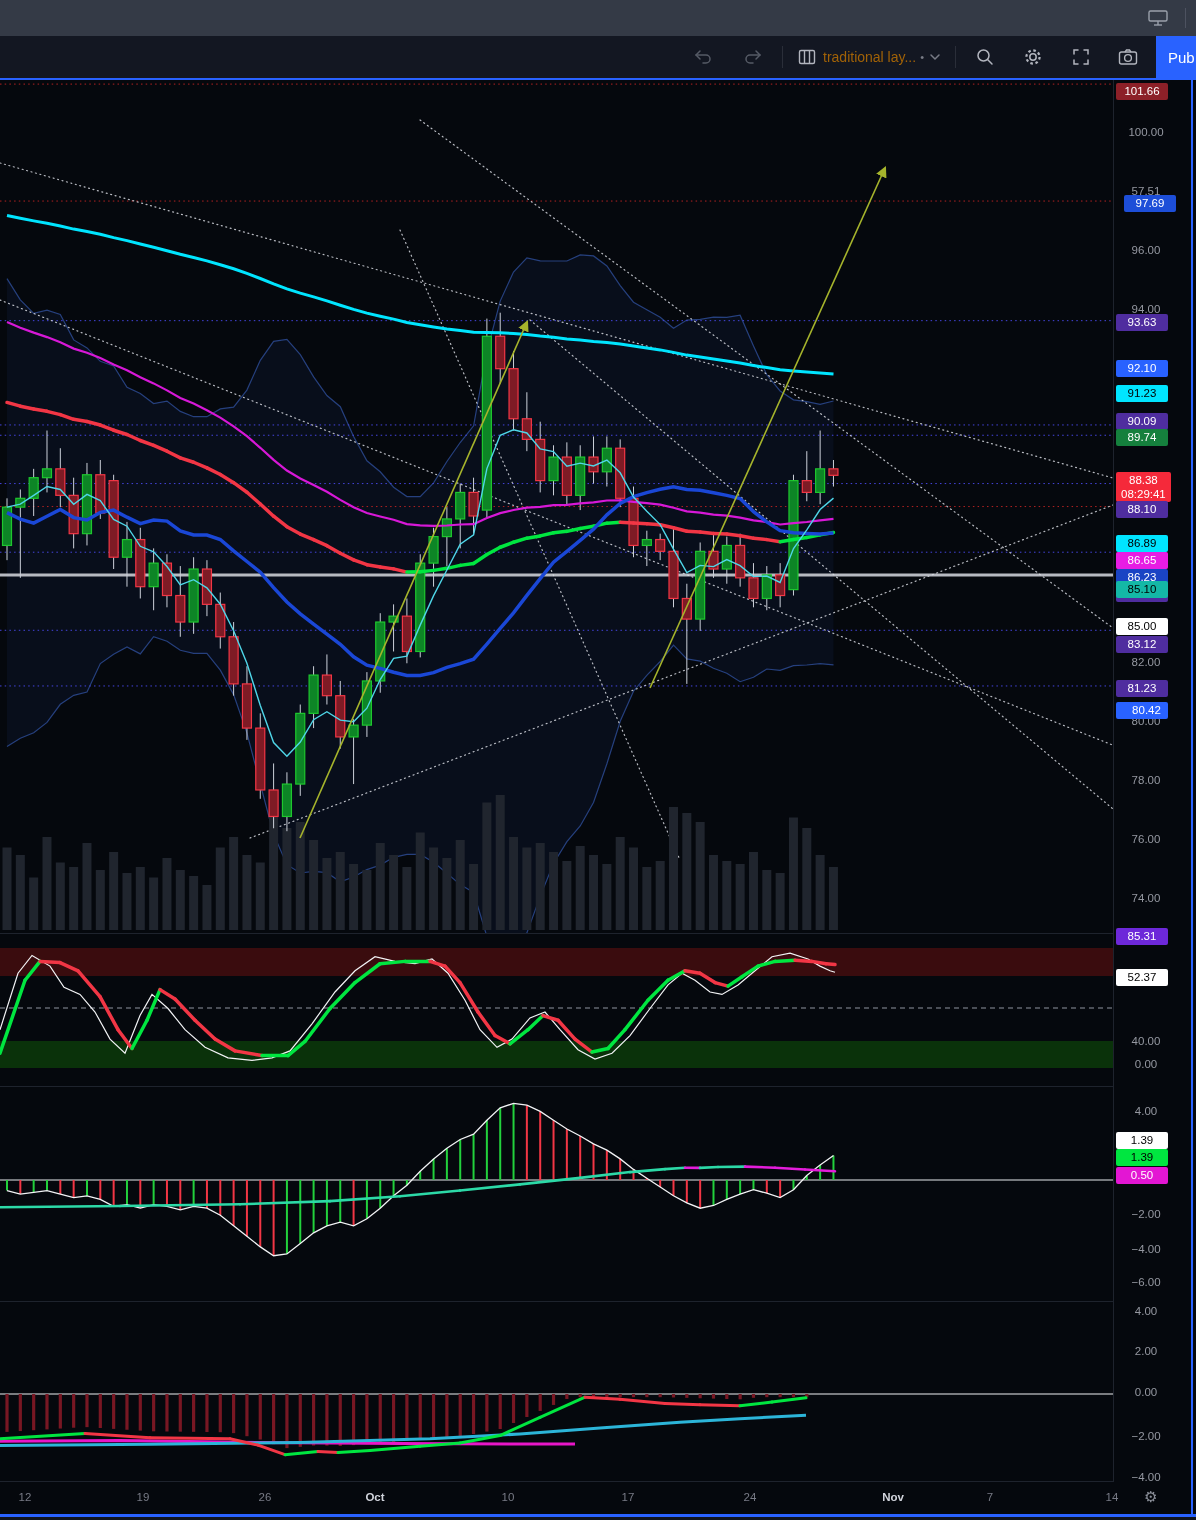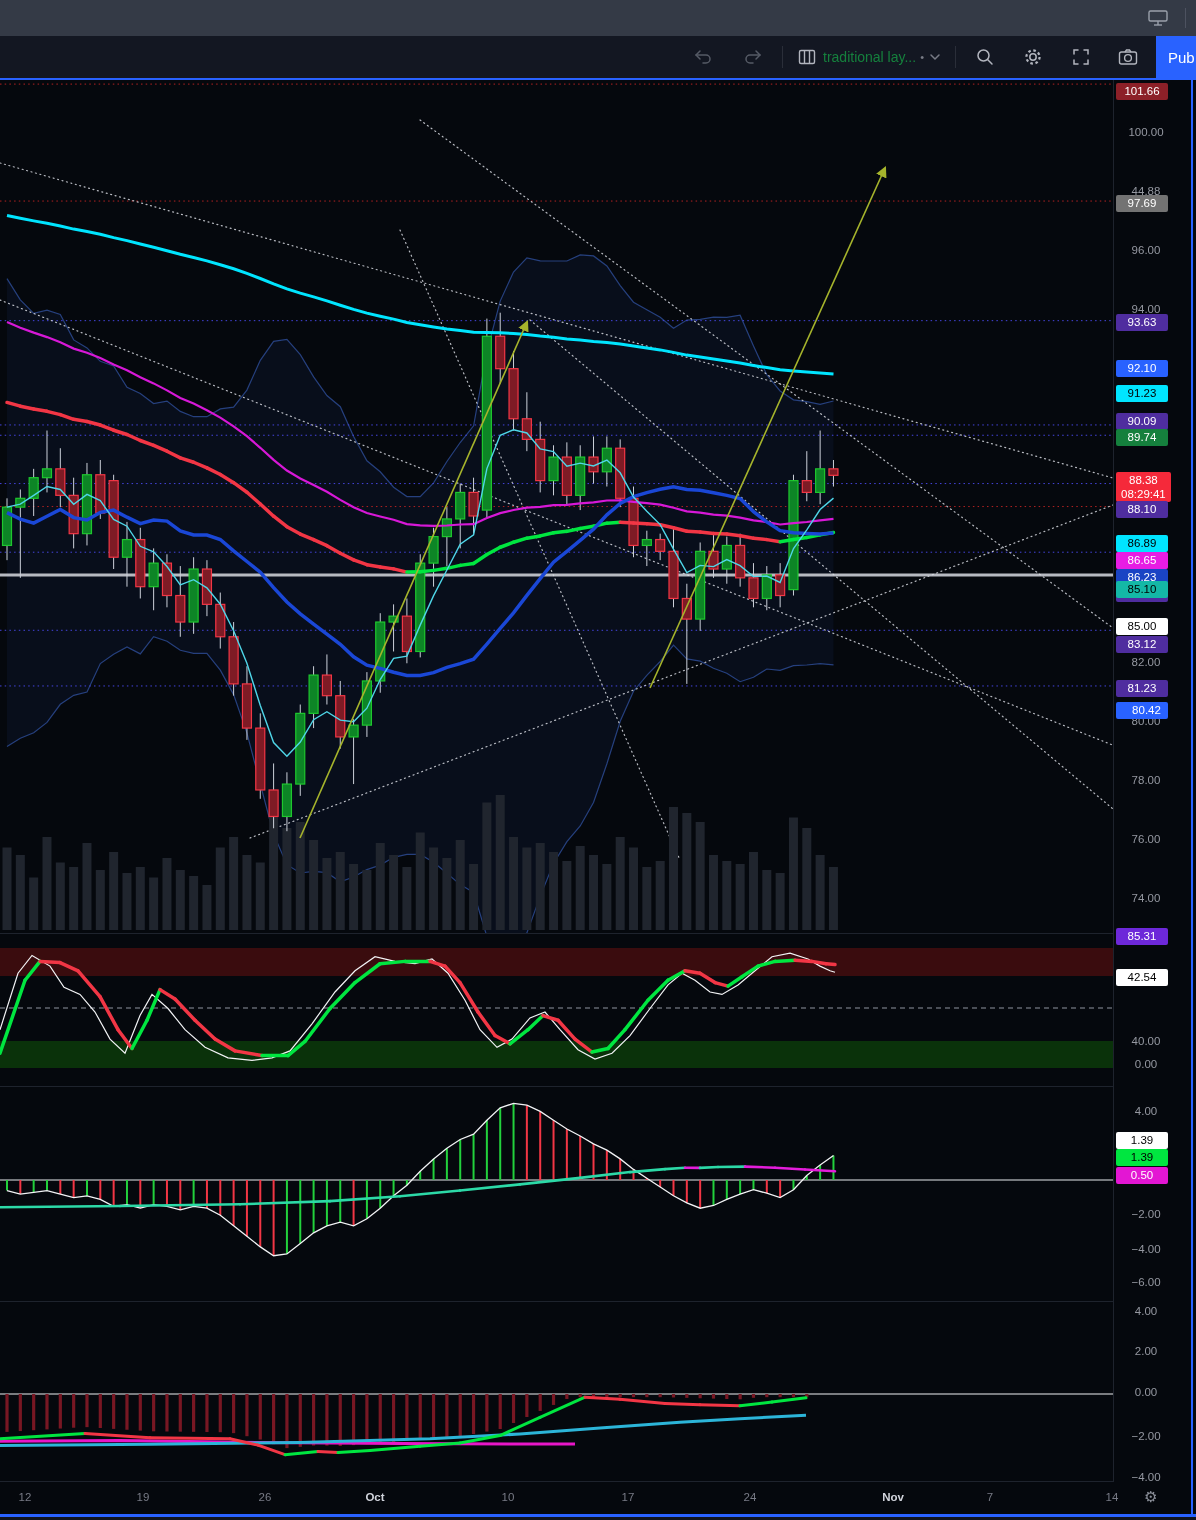--- a/index.html
+++ b/index.html
@@ -6,21 +6,21 @@
   html,body { width:1196px; height:1520px; background:#10141d; overflow:hidden;
               font-family:"Liberation Sans", sans-serif; }
   #topbar { position:absolute; left:0; top:0; width:1196px; height:36px; background:#343a46; }
   #topbar .vdiv { position:absolute; left:1185px; top:8px; width:1px; height:20px; background:#4d5260; }
   #topbar .monitor { position:absolute; left:1146px; top:7px; }
   #toolbar { position:absolute; left:0; top:36px; width:1196px; height:42px; background:#131722;
              display:flex; align-items:center; justify-content:flex-end; }
   .tbtn { background:none; border:none; cursor:pointer; display:flex; align-items:center;
           justify-content:center; height:32px; padding:0 9px; }
   .tb-sep { width:1px; height:22px; background:#2a2e39; margin:0 6px; }
-  #layout-label { color:#15803d; font-size:14px; margin:0 4px 0 6px; white-space:nowrap; }
+  #layout-label { color:#a16207; font-size:14px; margin:0 4px 0 6px; white-space:nowrap; }
   #layout-dot { color:#787b86; font-size:11px; margin-right:5px; }
   #pub-btn { background:#2962ff; color:#fff; font-size:15px; border:none; height:42px;
              width:40px; text-align:left; padding-left:12px; cursor:pointer; overflow:hidden; }
   #chart-bg { position:absolute; left:0; top:80px; width:1196px; height:1436px; background:#05080d; }
   .pane { position:absolute; left:0; }
   .sep-h { position:absolute; left:0; width:1113px; height:1px; background:#1e232d; }
   .sep-v { position:absolute; left:1113px; top:80px; width:1px; height:1402px; background:#1e232d; }
   #axis { position:absolute; left:1114px; top:80px; width:80px; height:1402px; }
   .tick { position:absolute; left:0; width:64px; text-align:center; color:#9598a1; font-size:11.5px; }
   .badge { position:absolute; left:2px; min-width:52px; text-align:center; font-size:11.5px;
@@ -616,61 +616,61 @@
   </svg>
 
 <div class="sep-h" style="top:933px"></div>
 <div class="sep-h" style="top:1086px"></div>
 <div class="sep-h" style="top:1301px"></div>
 <div class="sep-h" style="top:1481px"></div>
 <div class="sep-v"></div>
 
 <div id="axis">
     <div class="tick" style="top: 46px;">100.00</div>
-    <div class="tick" style="top: 105px;">44.88</div>
+    <div class="tick" style="top: 105px;">57.51</div>
     <div class="tick" style="top: 164px;">96.00</div>
     <div class="tick" style="top: 223px;">94.00</div>
     <div class="tick" style="top: 576px;">82.00</div>
     <div class="tick" style="top: 635px;">80.00</div>
     <div class="tick" style="top: 694px;">78.00</div>
     <div class="tick" style="top: 753px;">76.00</div>
     <div class="tick" style="top: 812px;">74.00</div>
     <div class="tick" style="top: 931px; margin-top: 24px;">40.00</div>
     <div class="tick" style="top: 978px;">0.00</div>
     <div class="tick" style="top: 1025px;">4.00</div>
     <div class="tick" style="top: 1093px;">0.00</div>
     <div class="tick" style="top: 1128px;">−2.00</div>
     <div class="tick" style="top: 1163px;">−4.00</div>
     <div class="tick" style="top: 1196px;">−6.00</div>
     <div class="tick" style="top: 1225px;">4.00</div>
     <div class="tick" style="top: 1265px;">2.00</div>
     <div class="tick" style="top: 1306px;">0.00</div>
     <div class="tick" style="top: 1350px;">−2.00</div>
     <div class="tick" style="top: 1391px;">−4.00</div>
     <div class="badge" style="background: rgb(140, 32, 40); color: rgb(255, 255, 255); top: 3px;">101.66</div>
-    <div class="badge" style="background: #737373; color: rgb(255, 255, 255); top: 115px;">97.69</div>
+    <div class="badge" style="background: #1d4ed8; color: rgb(255, 255, 255); top: 115px; margin-left: 8px;">97.69</div>
     <div class="badge" style="background: rgb(79, 45, 159); color: rgb(255, 255, 255); top: 234px;">93.63</div>
     <div class="badge" style="background: rgb(41, 98, 255); color: rgb(255, 255, 255); top: 280px;">92.10</div>
     <div class="badge" style="background: rgb(0, 229, 255); color: rgb(0, 0, 0); top: 305px;">91.23</div>
     <div class="badge" style="background: rgb(79, 45, 159); color: rgb(255, 255, 255); top: 333px;">90.09</div>
     <div class="badge" style="background: #15803d; color: rgb(255, 255, 255); top: 349px;">89.74</div>
     <div class="badge two" style="background: rgb(245, 41, 58); color: rgb(255, 255, 255); top: 392px;">88.38<div>08:29:41</div></div>
     <div class="badge" style="background: rgb(79, 45, 159); color: rgb(255, 255, 255); top: 421px;">88.10</div>
     <div class="badge" style="background: rgb(140, 32, 40); color: rgb(255, 255, 255); top: 436px; margin-top: 36px;">87.32</div>
     <div class="badge" style="background: rgb(0, 229, 255); color: rgb(0, 0, 0); top: 455px;">86.89</div>
     <div class="badge" style="background: rgb(231, 28, 228); color: rgb(255, 255, 255); top: 472px;">86.65</div>
     <div class="badge" style="background: rgb(26, 68, 196); color: rgb(255, 255, 255); top: 489px;">86.23</div>
     <div class="badge" style="background: rgb(79, 45, 159); color: rgb(255, 255, 255); top: 505px;">85.77</div>
     <div class="badge" style="background: #14b8a6; color: rgb(0, 0, 0); top: 501px;">85.10</div>
     <div class="badge" style="background: rgb(255, 255, 255); color: rgb(0, 0, 0); top: 538px;">85.00</div>
     <div class="badge" style="background: rgb(79, 45, 159); color: rgb(255, 255, 255); top: 556px;">83.12</div>
     <div class="badge" style="background: rgb(79, 45, 159); color: rgb(255, 255, 255); top: 600px;">81.23</div>
     <div class="badge" style="background: rgb(41, 98, 255); color: rgb(255, 255, 255); top: 622px; padding-left: 14px;">80.42</div>
     <div class="badge" style="background: #6d28d9; color: rgb(255, 255, 255); top: 848px;">85.31</div>
-    <div class="badge" style="background: rgb(255, 255, 255); color: rgb(0, 0, 0); top: 889px;">42.54</div>
+    <div class="badge" style="background: rgb(255, 255, 255); color: rgb(0, 0, 0); top: 889px;">52.37</div>
     <div class="badge" style="background: rgb(255, 255, 255); color: rgb(0, 0, 0); top: 1052px;">1.39</div>
     <div class="badge" style="background: rgb(0, 230, 64); color: rgb(0, 0, 0); top: 1069px;">1.39</div>
     <div class="badge" style="background: rgb(227, 22, 211); color: rgb(255, 255, 255); top: 1087px;">0.50</div>
   </div>
 
 <div id="timeaxis">
   <button id="ta-gear">⚙</button>
 <div class="tlabel" style="left: 25px;">12</div>
     <div class="tlabel" style="left: 143px;">19</div>
     <div class="tlabel" style="left: 265px;">26</div>

